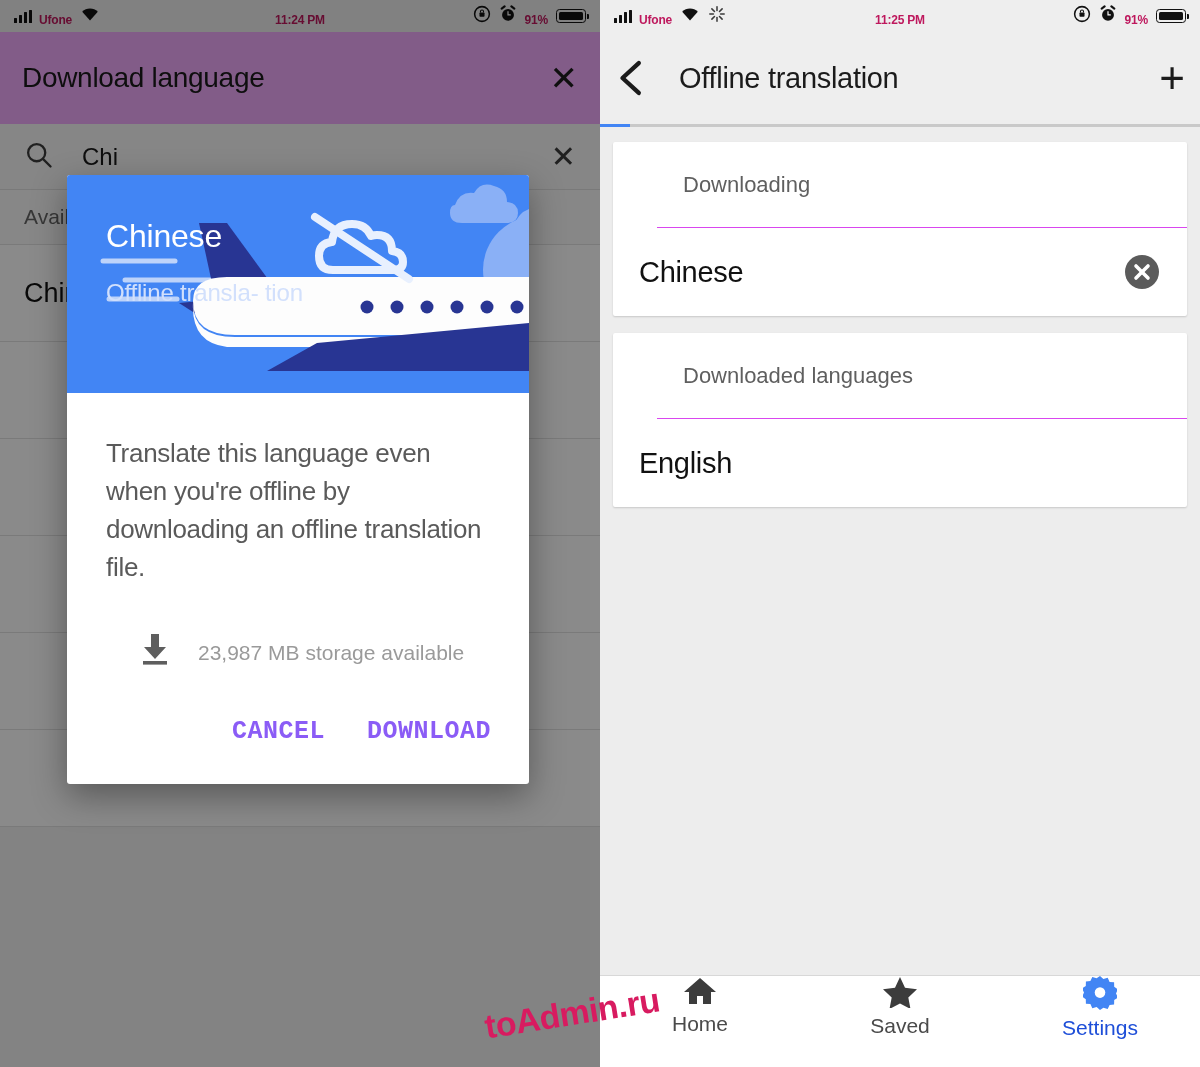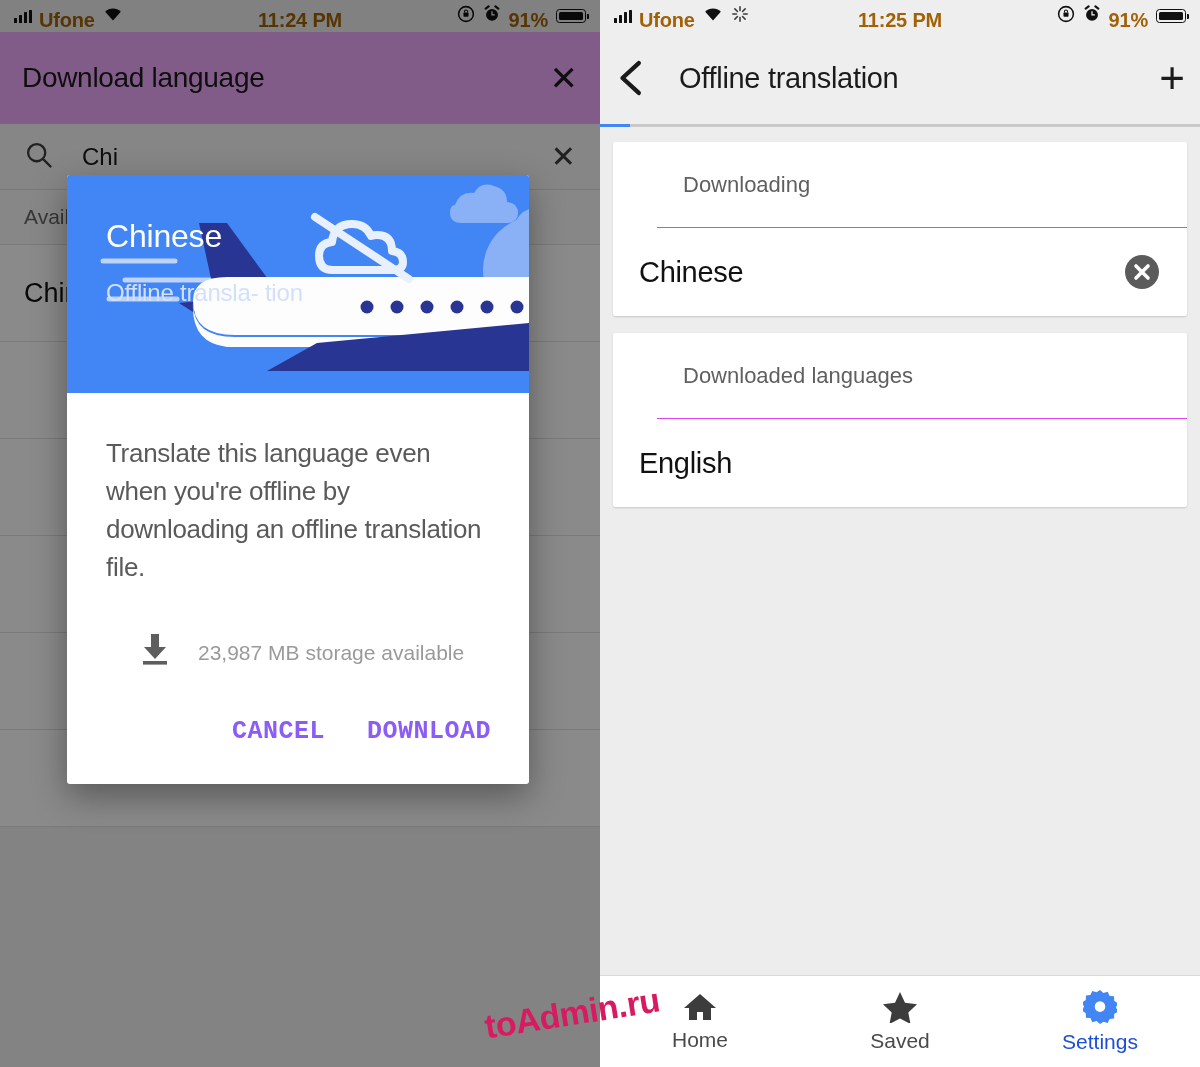--- a/index.html
+++ b/index.html
@@ -19,21 +19,21 @@
     pointer-events:none;
   }
   .statusbar {
     position:relative; height:32px; display:flex; align-items:center;
     padding:0 14px; background:#eeeeee; z-index:5;
   }
   .sb-left { display:flex; align-items:center; gap:7px; flex:1; }
   .sb-center { position:absolute; left:0; right:0; text-align:center;
     font-size:17px; font-weight:bold; color:#111; letter-spacing:-0.2px; }
   .sb-right { display:flex; align-items:center; gap:8px; margin-left:auto; z-index:2; }
-  .sb-text { font-size:20px; font-weight:bold; color:#a16207; letter-spacing:-0.2px;margin-top:8px; }
+  .sb-text { font-size:12px; font-weight:bold; color:#be185d; letter-spacing:-0.2px;margin-top:8px; }
   .bars { display:flex; align-items:flex-end; gap:2px; height:13px; }
   .bars i { display:block; width:3px; background:#111; border-radius:0.5px; }
   .bars i:nth-child(1){height:5px;} .bars i:nth-child(2){height:8px;}
   .bars i:nth-child(3){height:11px;} .bars i:nth-child(4){height:13px;}
   .battery {
     width:30px; height:14px; border:1.6px solid #111; border-radius:3.5px;
     position:relative; padding:1.6px;
   }
   .battery::after{content:"";position:absolute;right:-4px;top:4px;width:2px;height:5px;
     background:#111;border-radius:0 1px 1px 0;}
@@ -100,21 +100,21 @@
   .card + .card { margin-top:17px; }
   .card-head { height:86px; display:flex; align-items:center; padding:0 26px;
     font-size:22px; color:#5f5f5f; border-bottom:1px solid #d946ef;margin-left:44px; }
   .card-row { height:88px; display:flex; align-items:center; padding:0 26px; }
   .card-row-label { font-size:29px; color:#111; letter-spacing:-0.3px; }
   .cancel-dl { margin-left:auto; width:38px; height:38px; }
 
   .tabbar { position:absolute; left:0; bottom:0; width:600px; height:92px;
     background:#ffffff; border-top:1px solid #d8d8d8; display:flex; }
   .tab { flex:1; display:flex; flex-direction:column; align-items:center;
-    justify-content:center; gap:6px; }
+    gap:6px; }
   .tab svg { display:block; }
   .tab-label { font-size:21px; color:#4a4a4a; }
   .tab.active .tab-label { color:#1d4ed8; }
 
   .watermark {
     position:absolute; left:482px; top:1008px; z-index:90;
     font-size:34px; font-weight:bold; color:#d81b60; letter-spacing:-0.5px;
     transform:rotate(-9deg); transform-origin:left top;
     font-family:"Liberation Sans", sans-serif; white-space:nowrap;
   }

